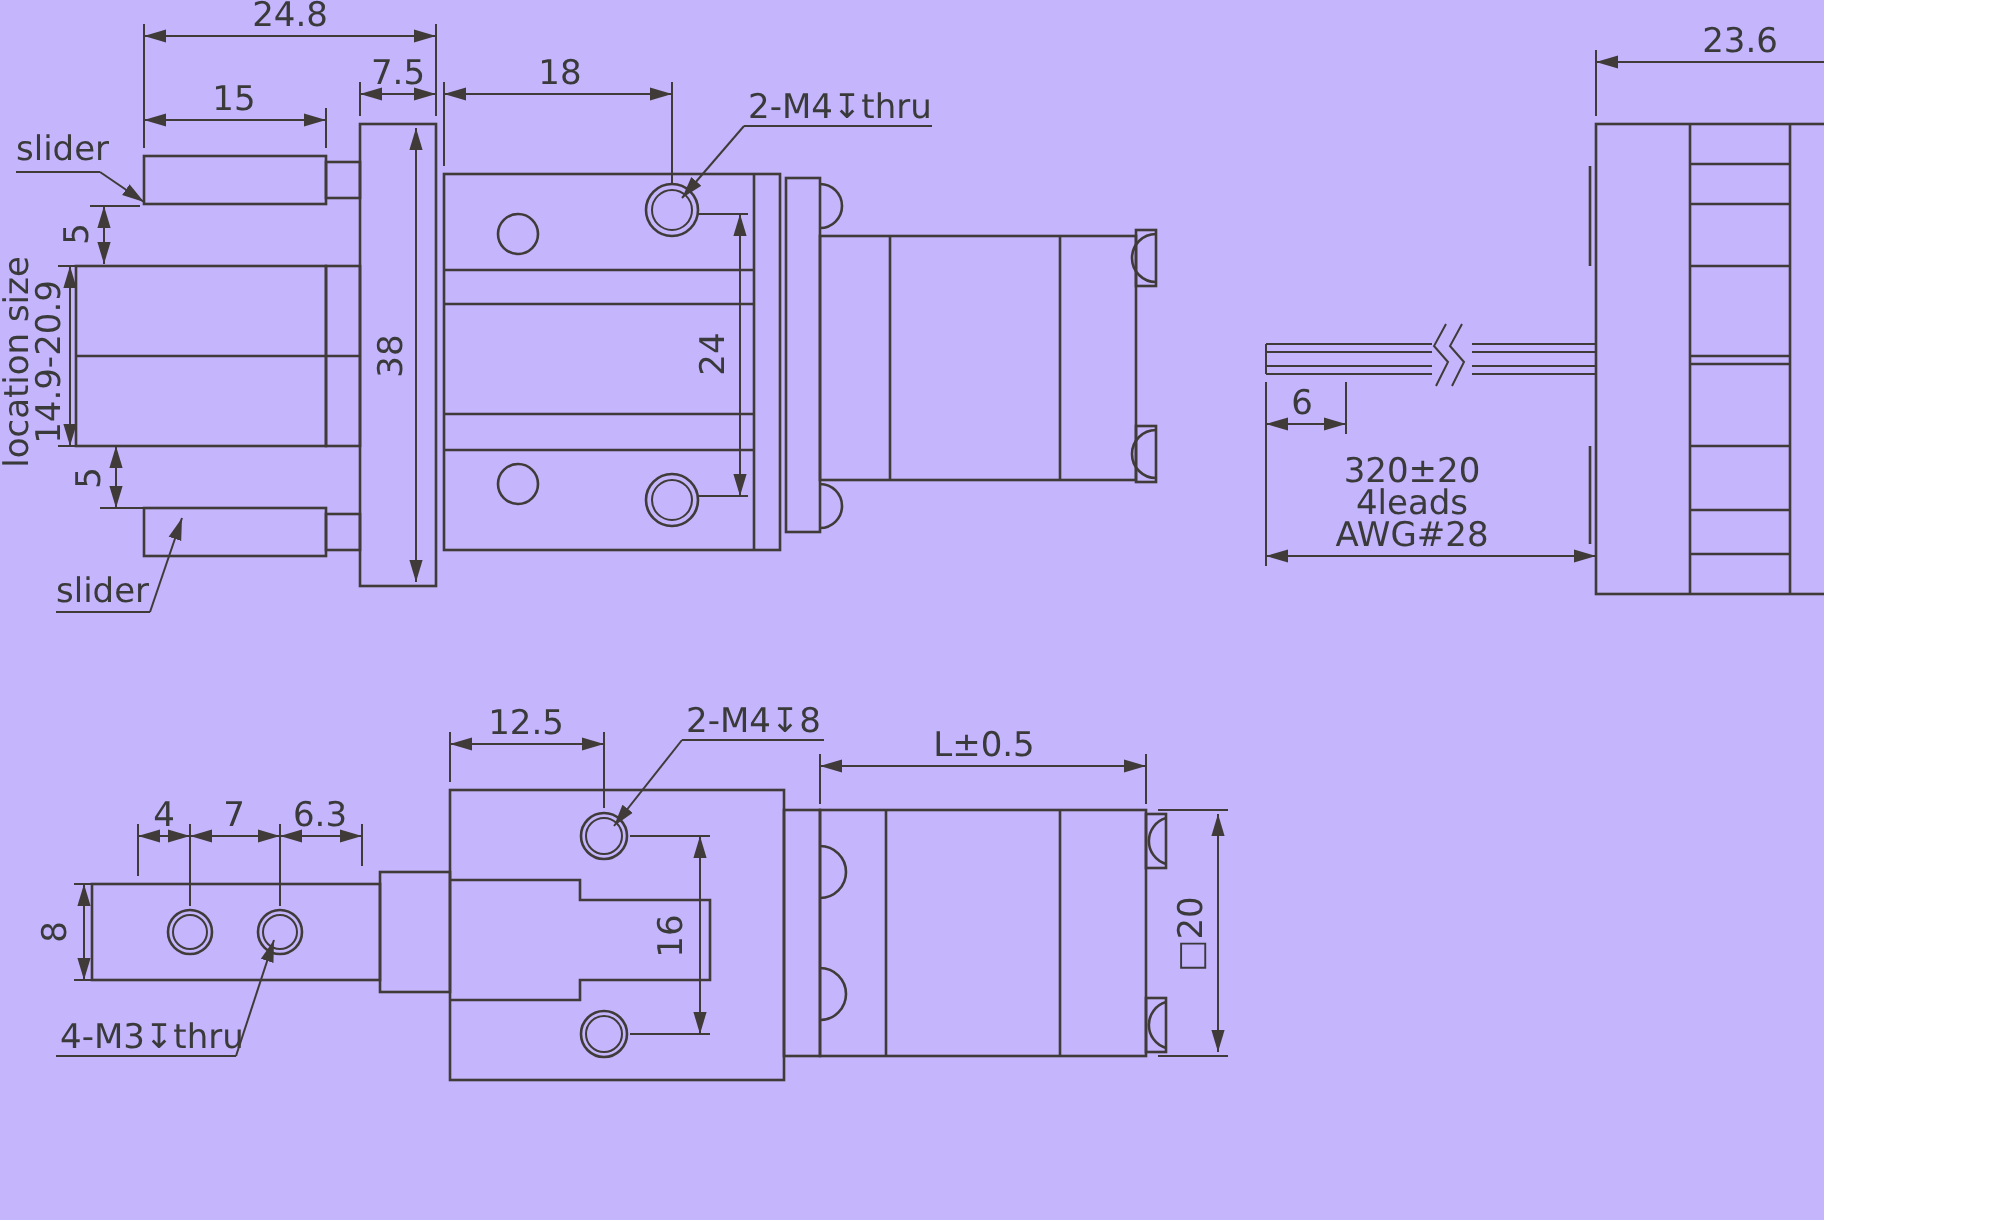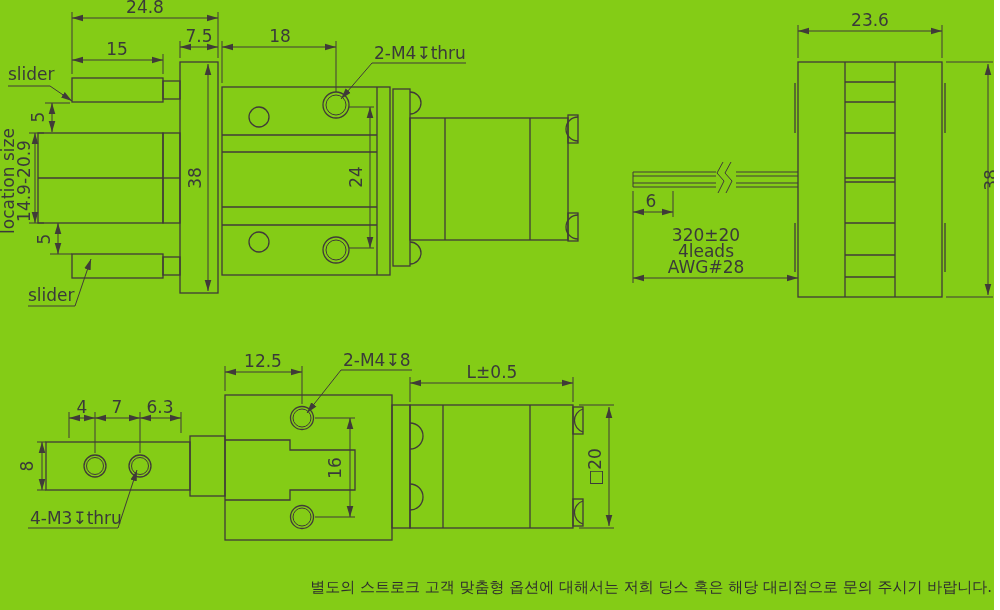--- a/index.html
+++ b/index.html
@@ -1,17 +1,17 @@
 <!DOCTYPE html>
 <html><head>
 <meta charset="utf-8">
 <style>
   html,body{margin:0;padding:0;background:#ffffff;}
-  .canvas{position:relative;width:994px;height:610px;background:#84cc16;overflow:hidden;
-          font-family:"DejaVu Sans","Liberation Sans",sans-serif;text-align:right;}
+  .canvas{position:relative;width:912px;height:610px;background:#c4b5fd;overflow:hidden;
+          font-family:"DejaVu Sans","Liberation Sans",sans-serif;}
   svg{position:absolute;left:0;top:0;}
   svg text{fill:#3a3a3a;font-size:17px;font-family:"DejaVu Sans","Liberation Sans",sans-serif;}
   svg .geo{stroke:#403b38;stroke-width:1.3;fill:none;stroke-linejoin:miter;}
   svg .thin{stroke:#403b38;stroke-width:1;fill:none;}
   svg .dim{stroke:#403b38;stroke-width:1;fill:none;}
   .note{position:absolute;left:12px;top:578px;width:980px;font-size:15px;color:#2e2e2e;
         font-family:"DejaVu Sans","Liberation Sans",sans-serif;}
 </style>
 </head>
 <body>
@@ -233,15 +233,14 @@
     <line class="dim" x1="573" y1="377" x2="573" y2="402"></line>
     <text x="492" y="378" text-anchor="middle">L±0.5</text>
 
     <line class="dim" x1="609" y1="407" x2="609" y2="526" marker-start="url(#ah)" marker-end="url(#ah)"></line>
     <line class="dim" x1="579" y1="405" x2="614" y2="405"></line>
     <line class="dim" x1="579" y1="528" x2="614" y2="528"></line>
     <text transform="rotate(-90 601 467)" x="601" y="467" text-anchor="middle">□20</text>
   </g>
 </svg>
 
-<div class="note">별도의 스트로크 고객 맞춤형 옵션에 대해서는 저희 딩스 혹은 해당 대리점으로 문의 주시기 바랍니다.</div>
 
 </div>
 
 </body></html>

